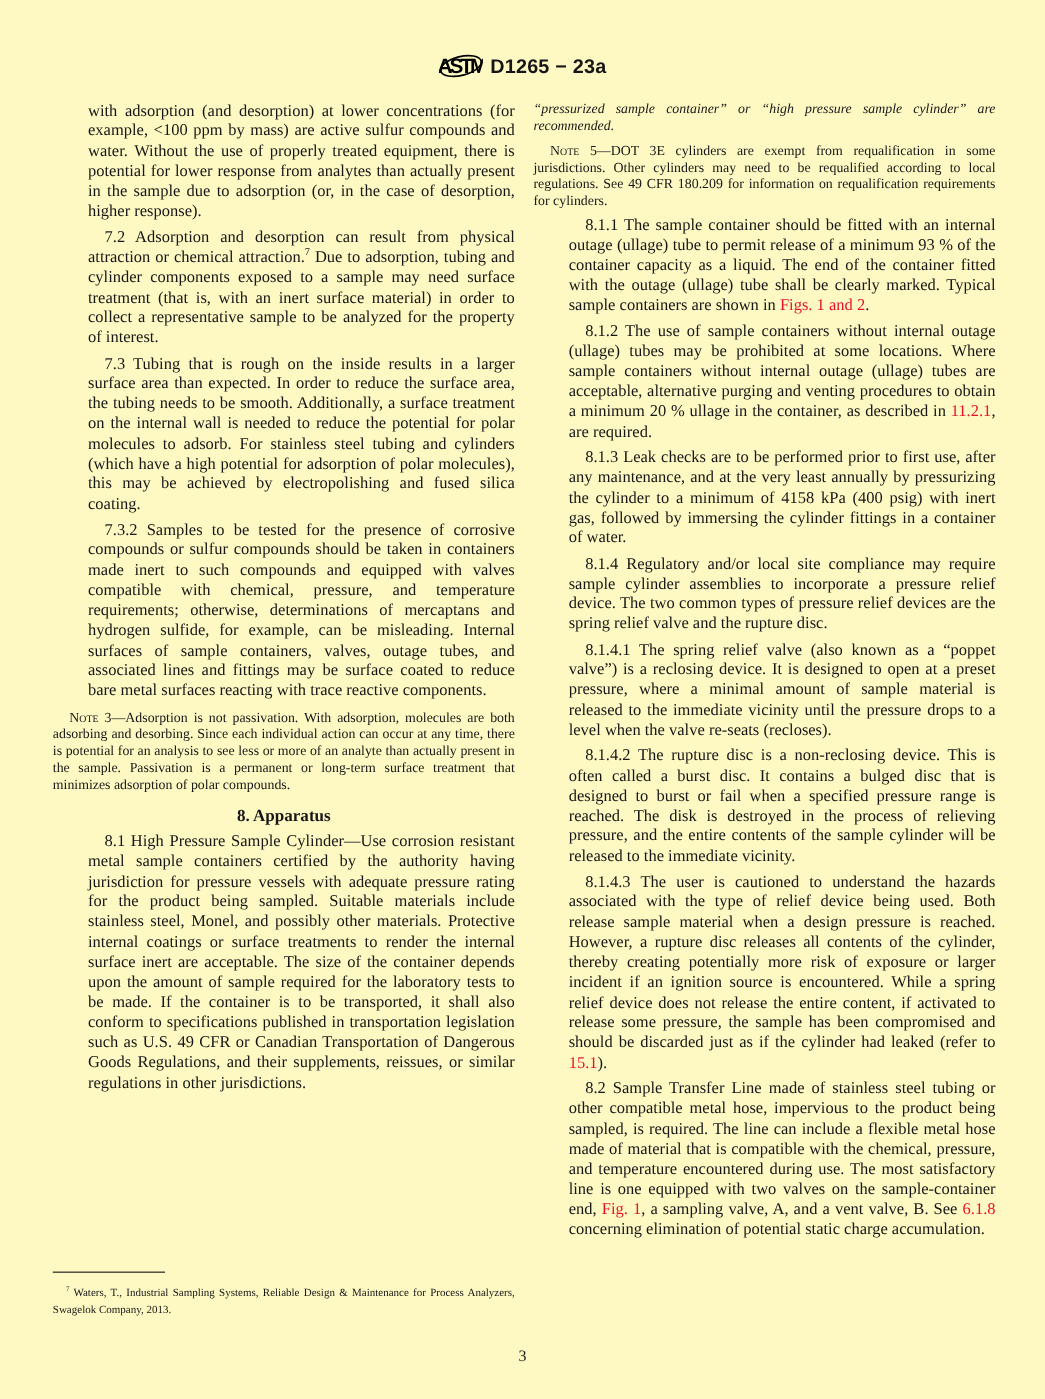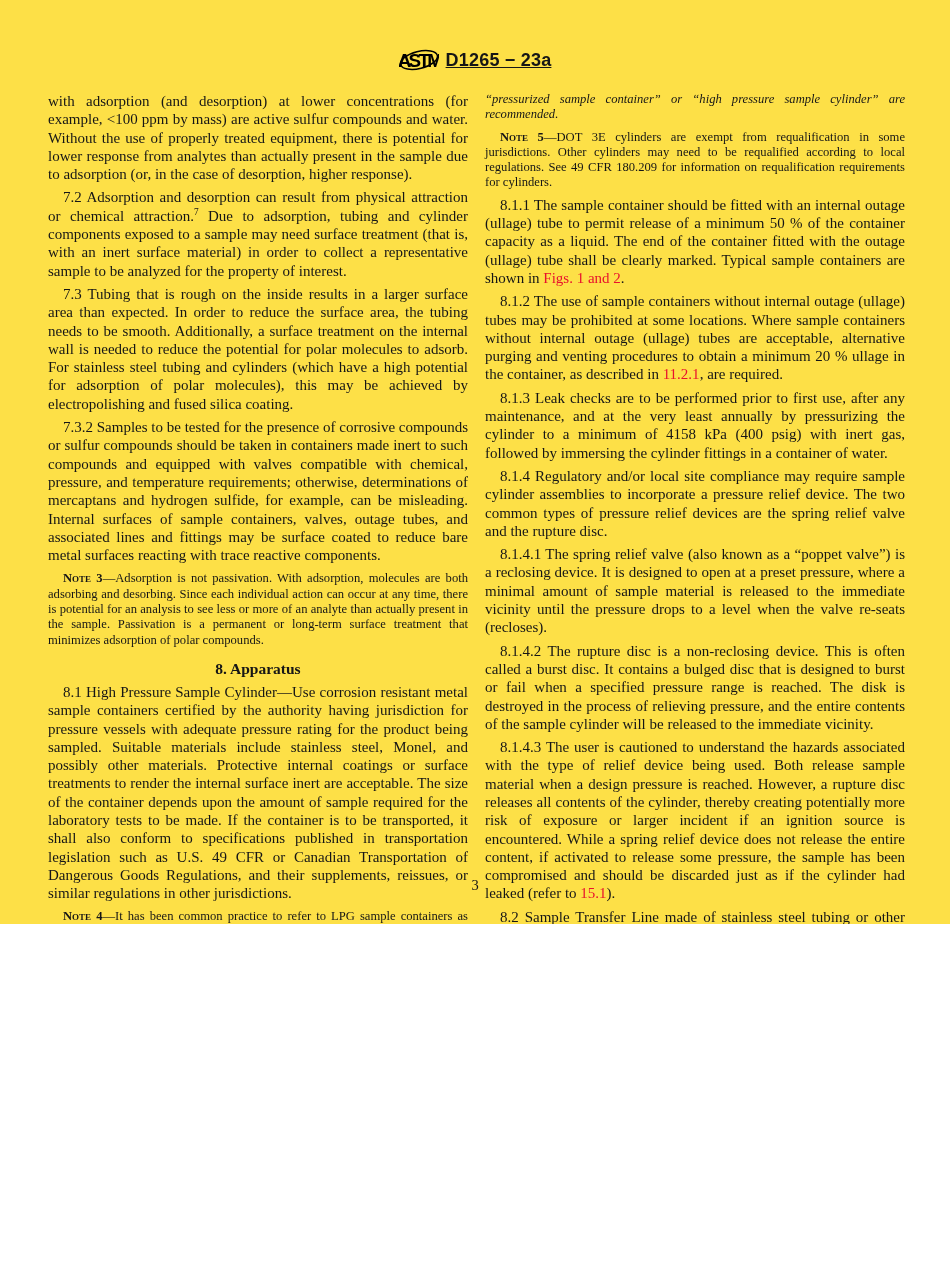--- a/index.html
+++ b/index.html
@@ -1,55 +1,55 @@
 <!DOCTYPE html>
 <html style="--link: #e8112d;"><head>
 <meta charset="utf-8">
 <style>
   * { margin:0; padding:0; box-sizing:border-box; }
   html,body { background:#ffffff; }
   .page {
     position:relative;
-    width:950px; height:924px;
-    background:#fde047;
+    width:950px; height:1272px;
+    background:#fef9c3;
     font-family:"Liberation Serif", serif;
     color:#161616;
     overflow:hidden;
   }
   .header {
     position:absolute; top:42px; left:0; width:100%;
     display:flex; justify-content:center; align-items:center; gap:7px;
   }
   .doc-code {
     font-family:"Liberation Sans", sans-serif;
-    font-weight:bold; font-size:18px; letter-spacing:0.2px;text-decoration:underline;
+    font-weight:bold; font-size:18px; letter-spacing:0.2px;
   }
   .columns {
     position:absolute; top:92px; left:48px;
     width:857px; display:flex; gap:17px;
   }
   .col { width:420px; text-align:justify; }
   .col-left { position:relative; height:1108px; }
   p.body {
     font-size:15px; line-height:18.3px;
-    text-indent:15px; margin-top:5px;
+    text-indent:15px; margin-top:5px;margin-left:32px;
   }
   p.cont { text-indent:0; margin-top:0; }
   p.note {
     font-size:12.6px; line-height:15.3px;
     text-indent:15px; margin-top:7px;
   }
   p.notecont { text-indent:0; margin-top:0;font-style:italic; }
   h2.apparatus {
     font-size:15.5px; font-weight:bold;
     text-align:center; text-indent:0;
     margin:12px 0 2px 0;
   }
   .i { }
-  .sc { font-variant:small-caps;font-weight:bold; }
+  .sc { font-variant:small-caps; }
   .lnk { color:var(--link,#e8112d); cursor:pointer; }
   sup.fn {
     font-size:0.62em; vertical-align:super; line-height:0;
   }
   .footnote-block {
     position:absolute; bottom:0; left:0; width:100%;
   }
   .footnote-rule {
     width:102px; border-top:1.4px solid #111; margin-bottom:11px;
   }
@@ -87,35 +87,34 @@
 
 
       <p class="body">7.3.2 Samples to be tested for the presence of corrosive compounds or sulfur compounds should be taken in containers made inert to such compounds and equipped with valves compatible with chemical, pressure, and temperature requirements; otherwise, determinations of mercaptans and hydrogen sulfide, for example, can be misleading. Internal surfaces of sample containers, valves, outage tubes, and associated lines and fittings may be surface coated to reduce bare metal surfaces reacting with trace reactive components.</p>
 
       <p class="note"><span class="sc">Note 3</span><span>—Adsorption is not passivation. With adsorption, molecules are both adsorbing and desorbing. Since each individual action can occur at any time, there is potential for an analysis to see less or more of an analyte than actually present in the sample. Passivation is a permanent or long-term surface treatment that minimizes adsorption of polar compounds.</span></p>
 
       <h2 class="apparatus">8. Apparatus</h2>
 
       <p class="body"><span>8.1 </span><span class="i">High Pressure Sample Cylinder</span><span>—Use corrosion resistant metal sample containers certified by the authority having jurisdiction for pressure vessels with adequate pressure rating for the product being sampled. Suitable materials include stainless steel, Monel, and possibly other materials. Protective internal coatings or surface treatments to render the internal surface inert are acceptable. The size of the container depends upon the amount of sample required for the laboratory tests to be made. If the container is to be transported, it shall also conform to specifications published in transportation legislation such as U.S. 49 CFR or Canadian Transportation of Dangerous Goods Regulations, and their supplements, reissues, or similar regulations in other jurisdictions.</span></p>
 
-      <p class="note"><span class="sc">Note 4</span><span>—It has been common practice to refer to LPG sample containers as “sample bombs.” Use of this term is discouraged because of obvious misunderstanding by many people. Alternate names such as</span></p>
 
       <div class="footnote-block">
         <div class="footnote-rule"></div>
         <p class="footnote"><sup class="fn">7</sup><span> Waters, T., </span><span class="i">Industrial Sampling Systems, Reliable Design &amp; Maintenance for Process Analyzers</span><span>, Swagelok Company, 2013.</span></p>
       </div>
     </div>
 
     <div class="col col-right">
       <p class="note notecont">“pressurized sample container” or “high pressure sample cylinder” are recommended.</p>
 
       <p class="note"><span class="sc">Note 5</span><span>—DOT 3E cylinders are exempt from requalification in some jurisdictions. Other cylinders may need to be requalified according to local regulations. See 49 CFR 180.209 for information on requalification requirements for cylinders.</span></p>
 
 
-      <p class="body"><span>8.1.1 The sample container should be fitted with an internal outage (ullage) tube to permit release of a minimum 50 % of the container capacity as a liquid. The end of the container fitted with the outage (ullage) tube shall be clearly marked. Typical sample containers are shown in </span><span class="lnk">Figs. 1 and 2</span><span>.</span></p>
+      <p class="body"><span>8.1.1 The sample container should be fitted with an internal outage (ullage) tube to permit release of a minimum 93 % of the container capacity as a liquid. The end of the container fitted with the outage (ullage) tube shall be clearly marked. Typical sample containers are shown in </span><span class="lnk">Figs. 1 and 2</span><span>.</span></p>
 
       <p class="body"><span>8.1.2 The use of sample containers without internal outage (ullage) tubes may be prohibited at some locations. Where sample containers without internal outage (ullage) tubes are acceptable, alternative purging and venting procedures to obtain a minimum 20 % ullage in the container, as described in </span><span class="lnk">11.2.1</span><span>, are required.</span></p>
 
       <p class="body">8.1.3 Leak checks are to be performed prior to first use, after any maintenance, and at the very least annually by pressurizing the cylinder to a minimum of 4158 kPa (400 psig) with inert gas, followed by immersing the cylinder fittings in a container of water.</p>
 
       <p class="body">8.1.4 Regulatory and/or local site compliance may require sample cylinder assemblies to incorporate a pressure relief device. The two common types of pressure relief devices are the spring relief valve and the rupture disc.</p>
 
       <p class="body">8.1.4.1 The spring relief valve (also known as a “poppet valve”) is a reclosing device. It is designed to open at a preset pressure, where a minimal amount of sample material is released to the immediate vicinity until the pressure drops to a level when the valve re-seats (recloses).</p>
 
       <p class="body">8.1.4.2 The rupture disc is a non-reclosing device. This is often called a burst disc. It contains a bulged disc that is designed to burst or fail when a specified pressure range is reached. The disk is destroyed in the process of relieving pressure, and the entire contents of the sample cylinder will be released to the immediate vicinity.</p>

